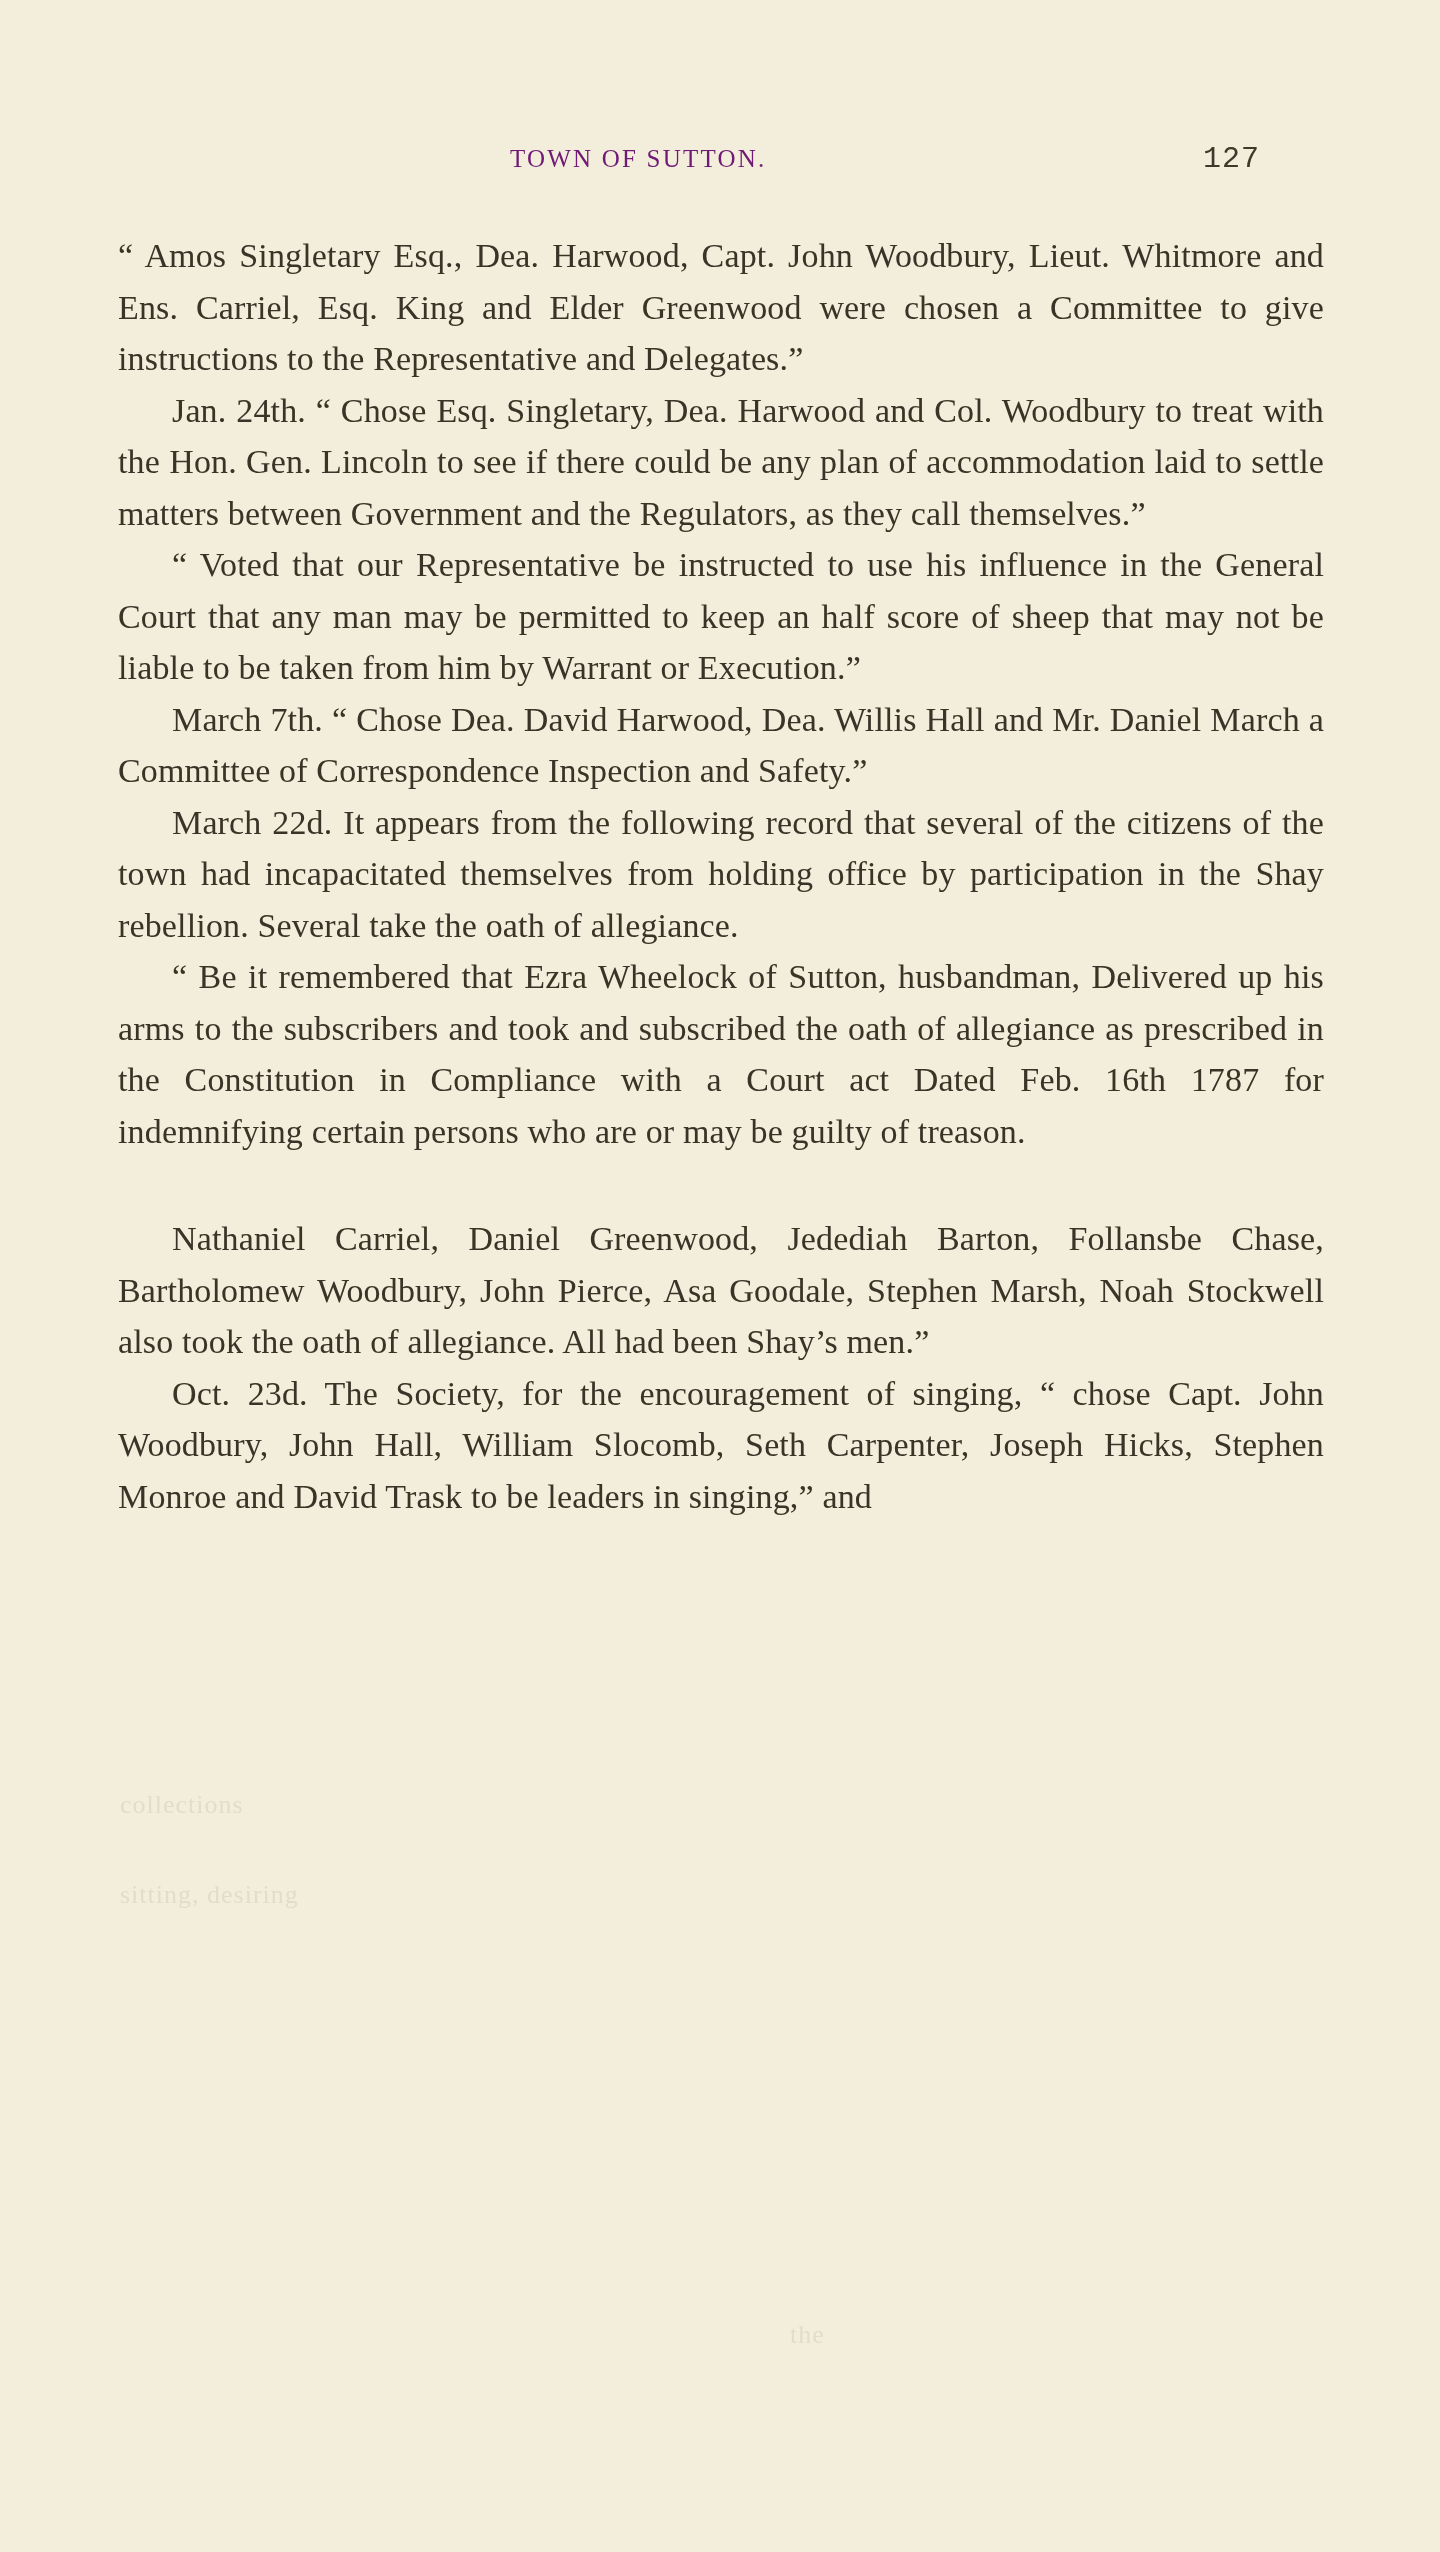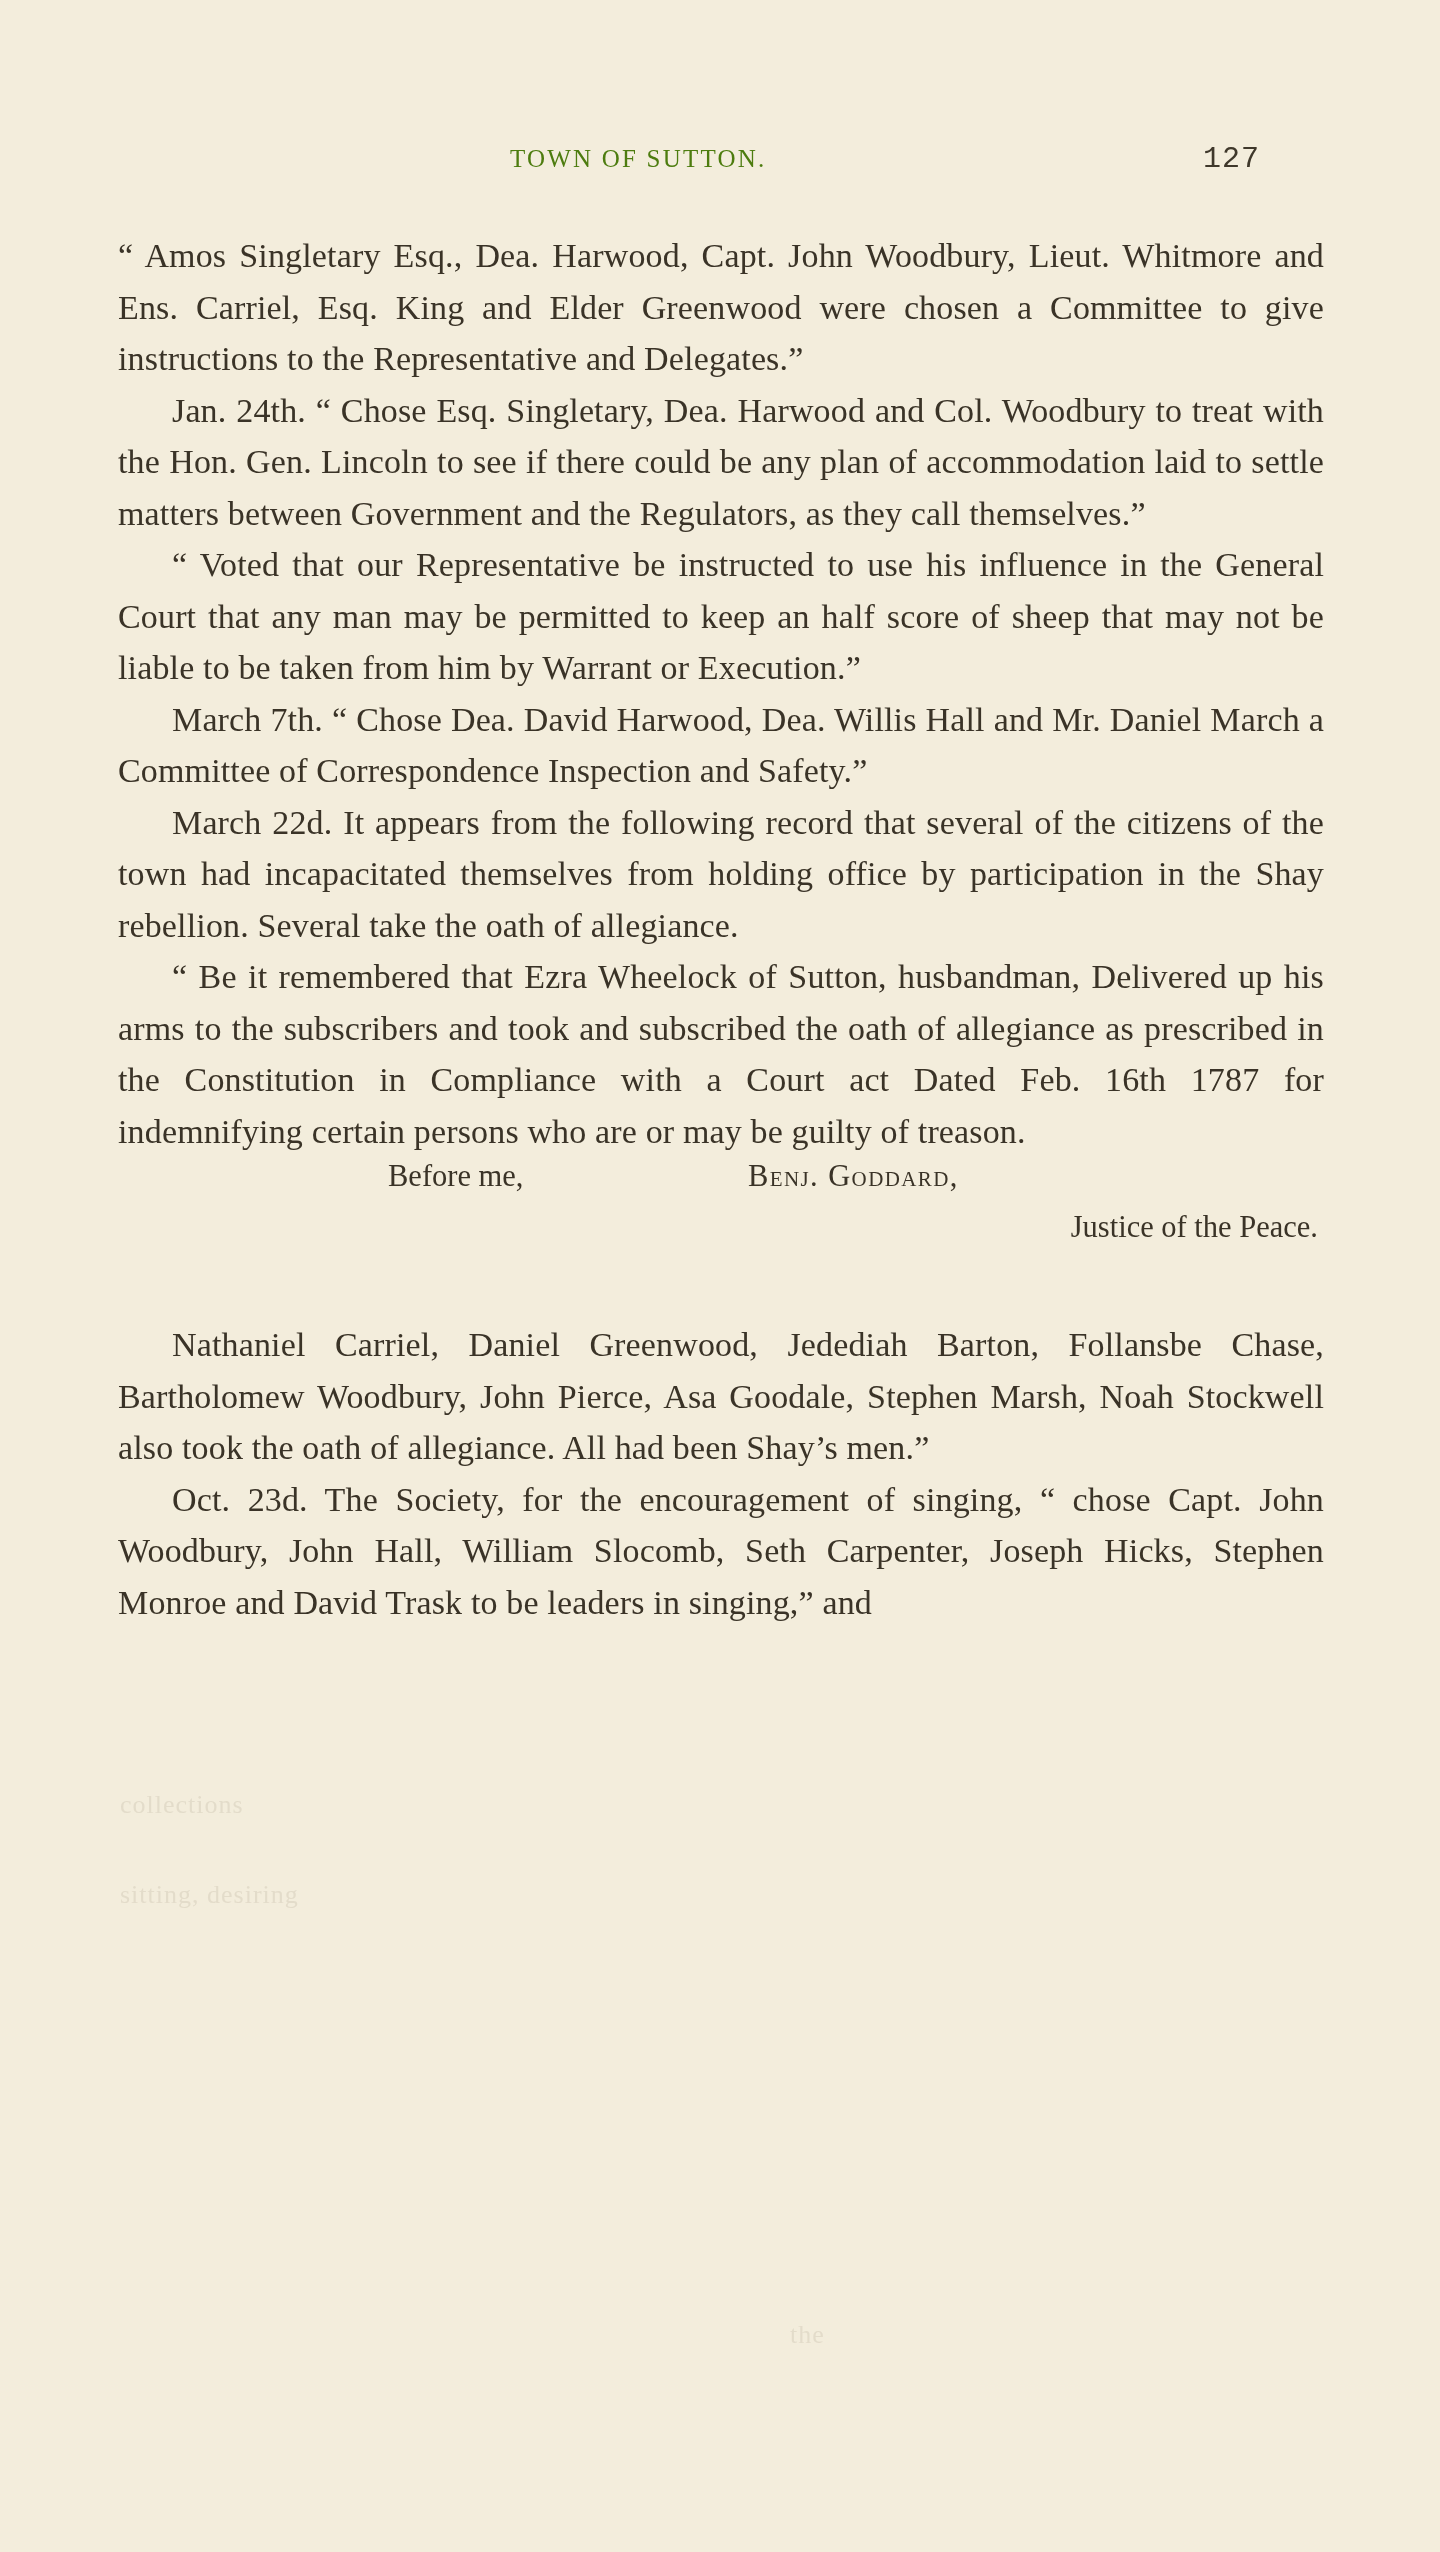--- a/index.html
+++ b/index.html
@@ -27,21 +27,21 @@
     left: 180px;
     right: 180px;
     display: flex;
     align-items: baseline;
     justify-content: space-between;
   }
   .running-title {
     font-variant: small-caps;
     letter-spacing: 2.2px;
     font-size: 25px;
-    color: #4d7c0f;
+    color: #701a75;
     margin-left: 330px;
   }
   .folio {
     font-size: 30px;
     color: #3f382b;
     letter-spacing: 1px;
     font-family: Liberation Mono, monospace;
   }
   .body-block {
     position: absolute;
@@ -110,25 +110,20 @@
 
   <div class="body-block">
 
     <p>“ Amos Singletary Esq., Dea. Harwood, Capt. John Woodbury, Lieut. Whitmore and Ens. Carriel, Esq. King and Elder Greenwood were chosen a Committee to give instructions to the Representative and Delegates.”</p>
     <p class="indent">Jan. 24th. “ Chose Esq. Singletary, Dea. Harwood and Col. Woodbury to treat with the Hon. Gen. Lincoln to see if there could be any plan of accommodation laid to settle matters between Government and the Regulators, as they call themselves.”</p>
     <p class="indent">“ Voted that our Representative be instructed to use his influence in the General Court that any man may be permitted to keep an half score of sheep that may not be liable to be taken from him by Warrant or Execution.”</p>
     <p class="indent">March 7th. “ Chose Dea. David Harwood, Dea. Willis Hall and Mr. Daniel March a Committee of Correspondence Inspection and Safety.”</p>
     <p class="indent">March 22d. It appears from the following record that several of the citizens of the town had incapacitated themselves from holding office by participation in the Shay rebellion. Several take the oath of allegiance.</p>
     <p class="indent">“ Be it remembered that Ezra Wheelock of Sutton, husbandman, Delivered up his arms to the subscribers and took and subscribed the oath of allegiance as prescribed in the Constitution in Compliance with a Court act Dated Feb. 16th 1787 for indemnifying certain persons who are or may be guilty of treason.</p>
 
-    <div class="signature-block">
-      <span class="before-me">Before me,</span>
-      <span class="signer">Benj. Goddard,</span>
-      <span class="justice">Justice of the Peace.</span>
-    </div>
 
     <div class="para-gap"></div>
 
     <p class="indent">Nathaniel Carriel, Daniel Greenwood, Jedediah Barton, Follansbe Chase, Bartholomew Woodbury, John Pierce, Asa Goodale, Stephen Marsh, Noah Stockwell also took the oath of allegiance. All had been Shay’s men.”</p>
     <p class="indent">Oct. 23d. The Society, for the encouragement of singing, “ chose Capt. John Woodbury, John Hall, William Slocomb, Seth Carpenter, Joseph Hicks, Stephen Monroe and David Trask to be leaders in singing,” and</p>
 
   </div>
 
   <span class="ghost" style="left:120px; top:1790px;">collections</span>
   <span class="ghost" style="left:120px; top:1880px;">sitting, desiring</span>

